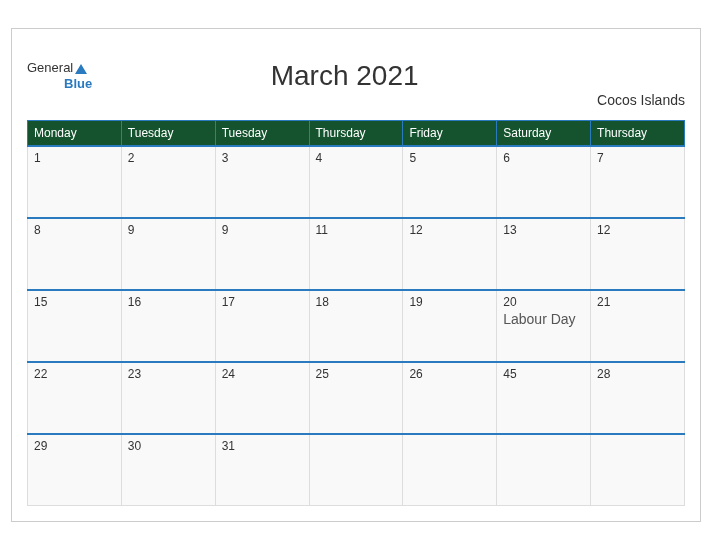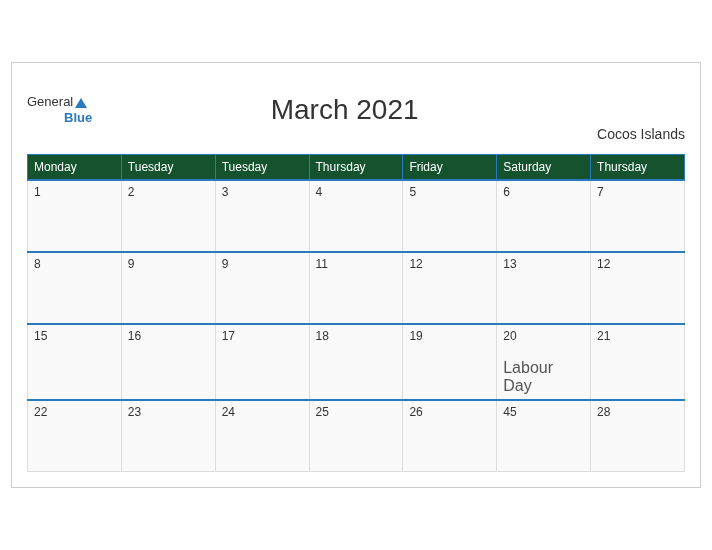--- a/index.html
+++ b/index.html
@@ -90,23 +90,23 @@
     }
     .calendar-grid tr:last-child td {
       border-bottom: 1px solid #ddd;
     }
     .day-number {
       font-size: 12px;
       color: #333;
       display: block;
     }
     .holiday-label {
-      font-size: 16px;
+      font-size: 14px;
       color: #555;
-      margin-top: 16px;
+      margin-top: 2px;
       display: block;
     }
     .empty-cell {
       background: #f9f9f9;
     }
   </style>
 </head>
 <body>
 
 <div class="calendar-container">
@@ -220,15 +220,38 @@
           <td>
             <span class="day-number">26</span>
           </td>
           <td>
             <span class="day-number">45</span>
           </td>
           <td>
             <span class="day-number">28</span>
           </td>
         </tr>
+        <tr>
+          <td>
+            <span class="day-number">29</span>
+          </td>
+          <td>
+            <span class="day-number">30</span>
+          </td>
+          <td>
+            <span class="day-number">31</span>
+          </td>
+          <td class="empty-cell">
+            <span class="day-number"></span>
+          </td>
+          <td class="empty-cell">
+            <span class="day-number"></span>
+          </td>
+          <td class="empty-cell">
+            <span class="day-number"></span>
+          </td>
+          <td class="empty-cell">
+            <span class="day-number"></span>
+          </td>
+        </tr>
       </tbody>
   </table>
 </div>
 
 </body></html>

